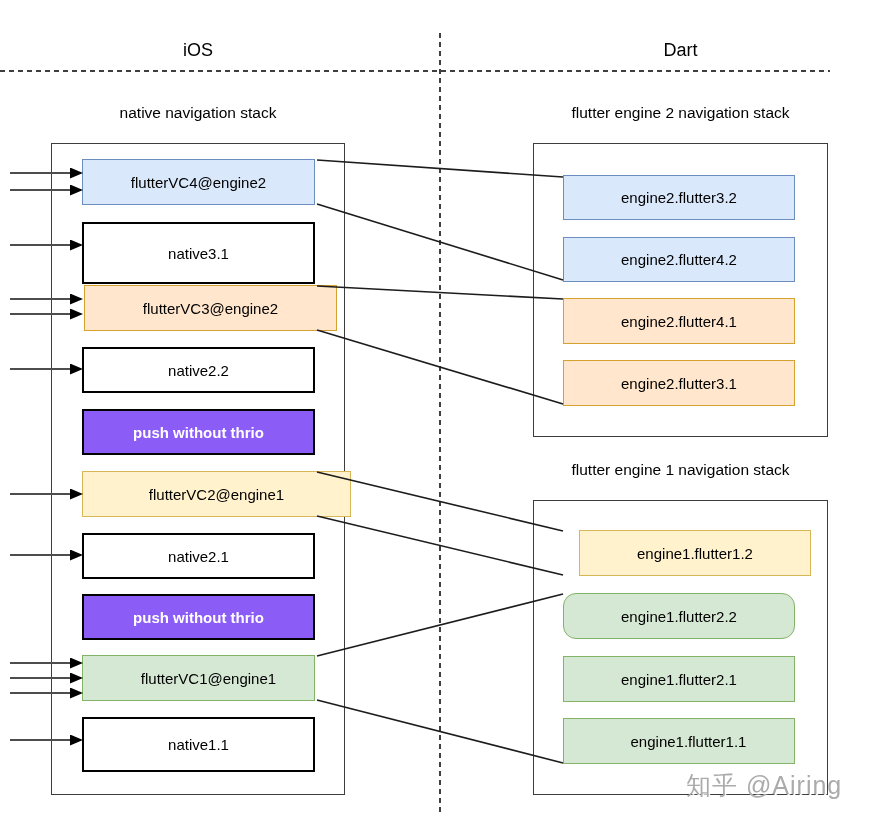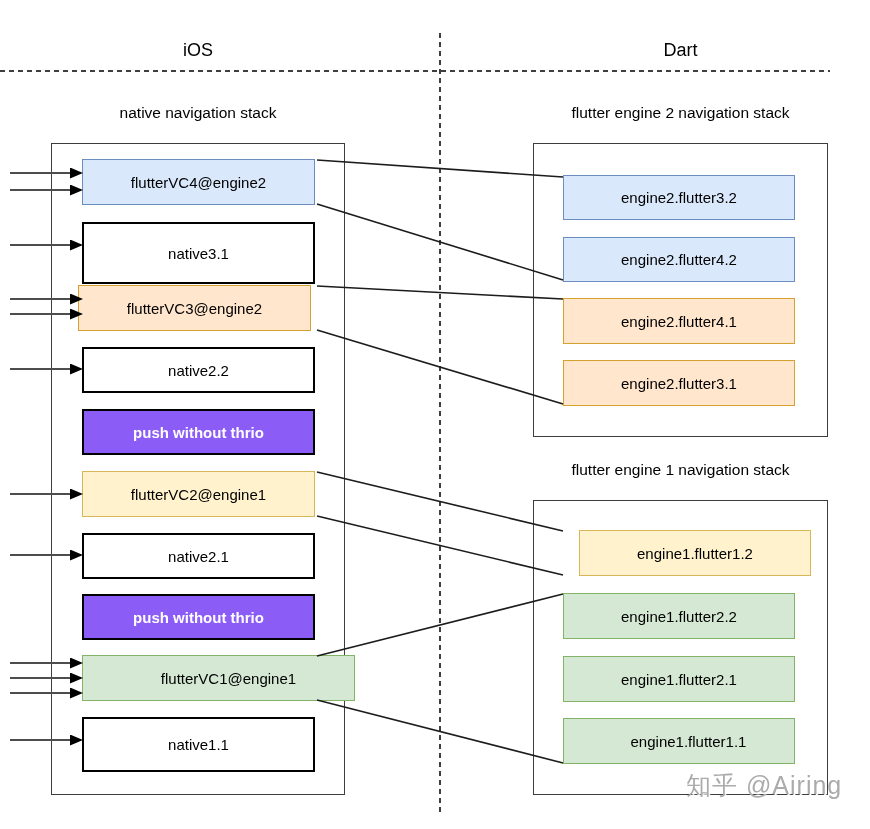--- a/index.html
+++ b/index.html
@@ -86,39 +86,39 @@
   <div class="container" style="left:51px; top:143px; width:294px; height:652px;"></div>
   <div class="container" style="left:533px; top:143px; width:295px; height:294px;"></div>
   <div class="container" style="left:533px; top:500px; width:295px; height:295px;"></div>
 
   <div class="box b-blue" style="left:82px; top:159px; width:233px; height:46px;">
       <span>flutterVC4@engine2</span>
     </div>
   <div class="box b-white" style="left:82px; top:222px; width:233px; height:62px;">
       <span>native3.1</span>
     </div>
-  <div class="box b-orange" style="left:78px; top:285px; width:233px; height:46px;">
+  <div class="box b-orange" style="left:84px; top:285px; width:253px; height:46px;">
       <span>flutterVC3@engine2</span>
     </div>
   <div class="box b-white" style="left:82px; top:347px; width:233px; height:46px;">
       <span>native2.2</span>
     </div>
   <div class="box b-black" style="left:82px; top:409px; width:233px; height:46px;">
       <span>push without thrio</span>
     </div>
-  <div class="box b-yellow" style="left:82px; top:471px; width:233px; height:46px;">
+  <div class="box b-yellow" style="left:82px; top:471px; width:269px; height:46px;">
       <span>flutterVC2@engine1</span>
     </div>
   <div class="box b-white" style="left:82px; top:533px; width:233px; height:46px;">
       <span>native2.1</span>
     </div>
   <div class="box b-black" style="left:82px; top:594px; width:233px; height:46px;">
       <span>push without thrio</span>
     </div>
-  <div class="box b-green" style="left:82px; top:655px; width:273px; height:46px;padding-left:20px;">
+  <div class="box b-green" style="left:82px; top:655px; width:233px; height:46px;padding-left:20px;">
       <span>flutterVC1@engine1</span>
     </div>
   <div class="box b-white" style="left:82px; top:717px; width:233px; height:55px;">
       <span>native1.1</span>
     </div>
 
   <div class="box b-blue" style="left:563px; top:175px; width:232px; height:45px;">
       <span>engine2.flutter3.2</span>
     </div>
   <div class="box b-blue" style="left:563px; top:237px; width:232px; height:45px;">
@@ -127,21 +127,21 @@
   <div class="box b-orange" style="left:563px; top:298px; width:232px; height:46px;">
       <span>engine2.flutter4.1</span>
     </div>
   <div class="box b-orange" style="left:563px; top:360px; width:232px; height:46px;">
       <span>engine2.flutter3.1</span>
     </div>
 
   <div class="box b-yellow" style="left:563px; top:530px; width:232px; height:46px;margin-left:16px;">
       <span>engine1.flutter1.2</span>
     </div>
-  <div class="box b-green" style="left:563px; top:593px; width:232px; height:46px;">
+  <div class="box b-green" style="left:563px; top:593px; width:232px; height:46px;border-radius:13px;">
       <span>engine1.flutter2.2</span>
     </div>
   <div class="box b-green" style="left:563px; top:656px; width:232px; height:46px;">
       <span>engine1.flutter2.1</span>
     </div>
   <div class="box b-green" style="left:563px; top:718px; width:232px; height:46px;padding-left:19px;">
       <span>engine1.flutter1.1</span>
     </div>
 
   <svg class="overlay" width="870" height="829" viewBox="0 0 870 829">

